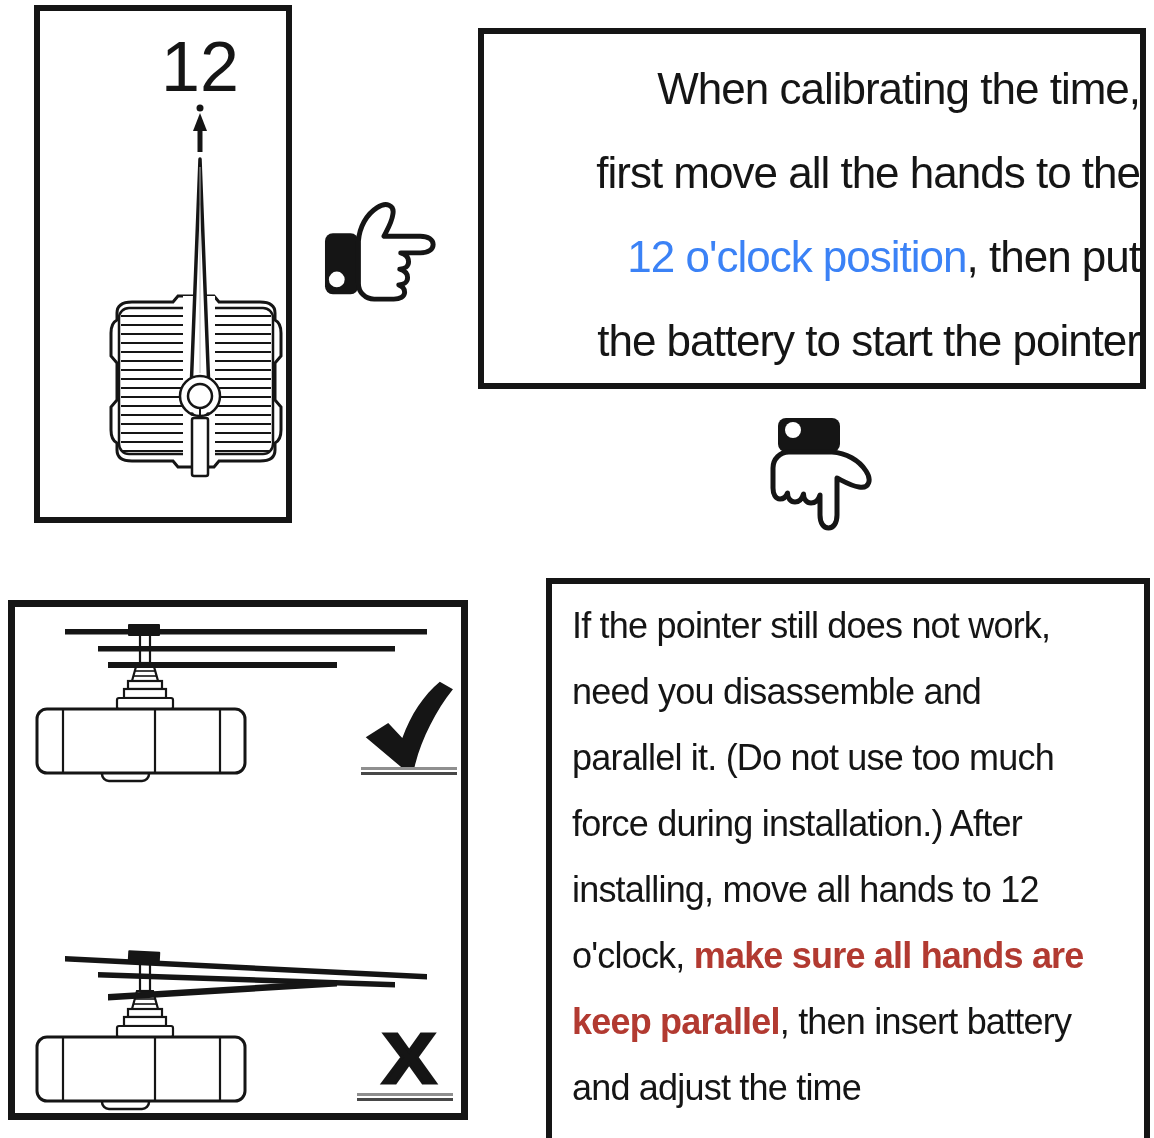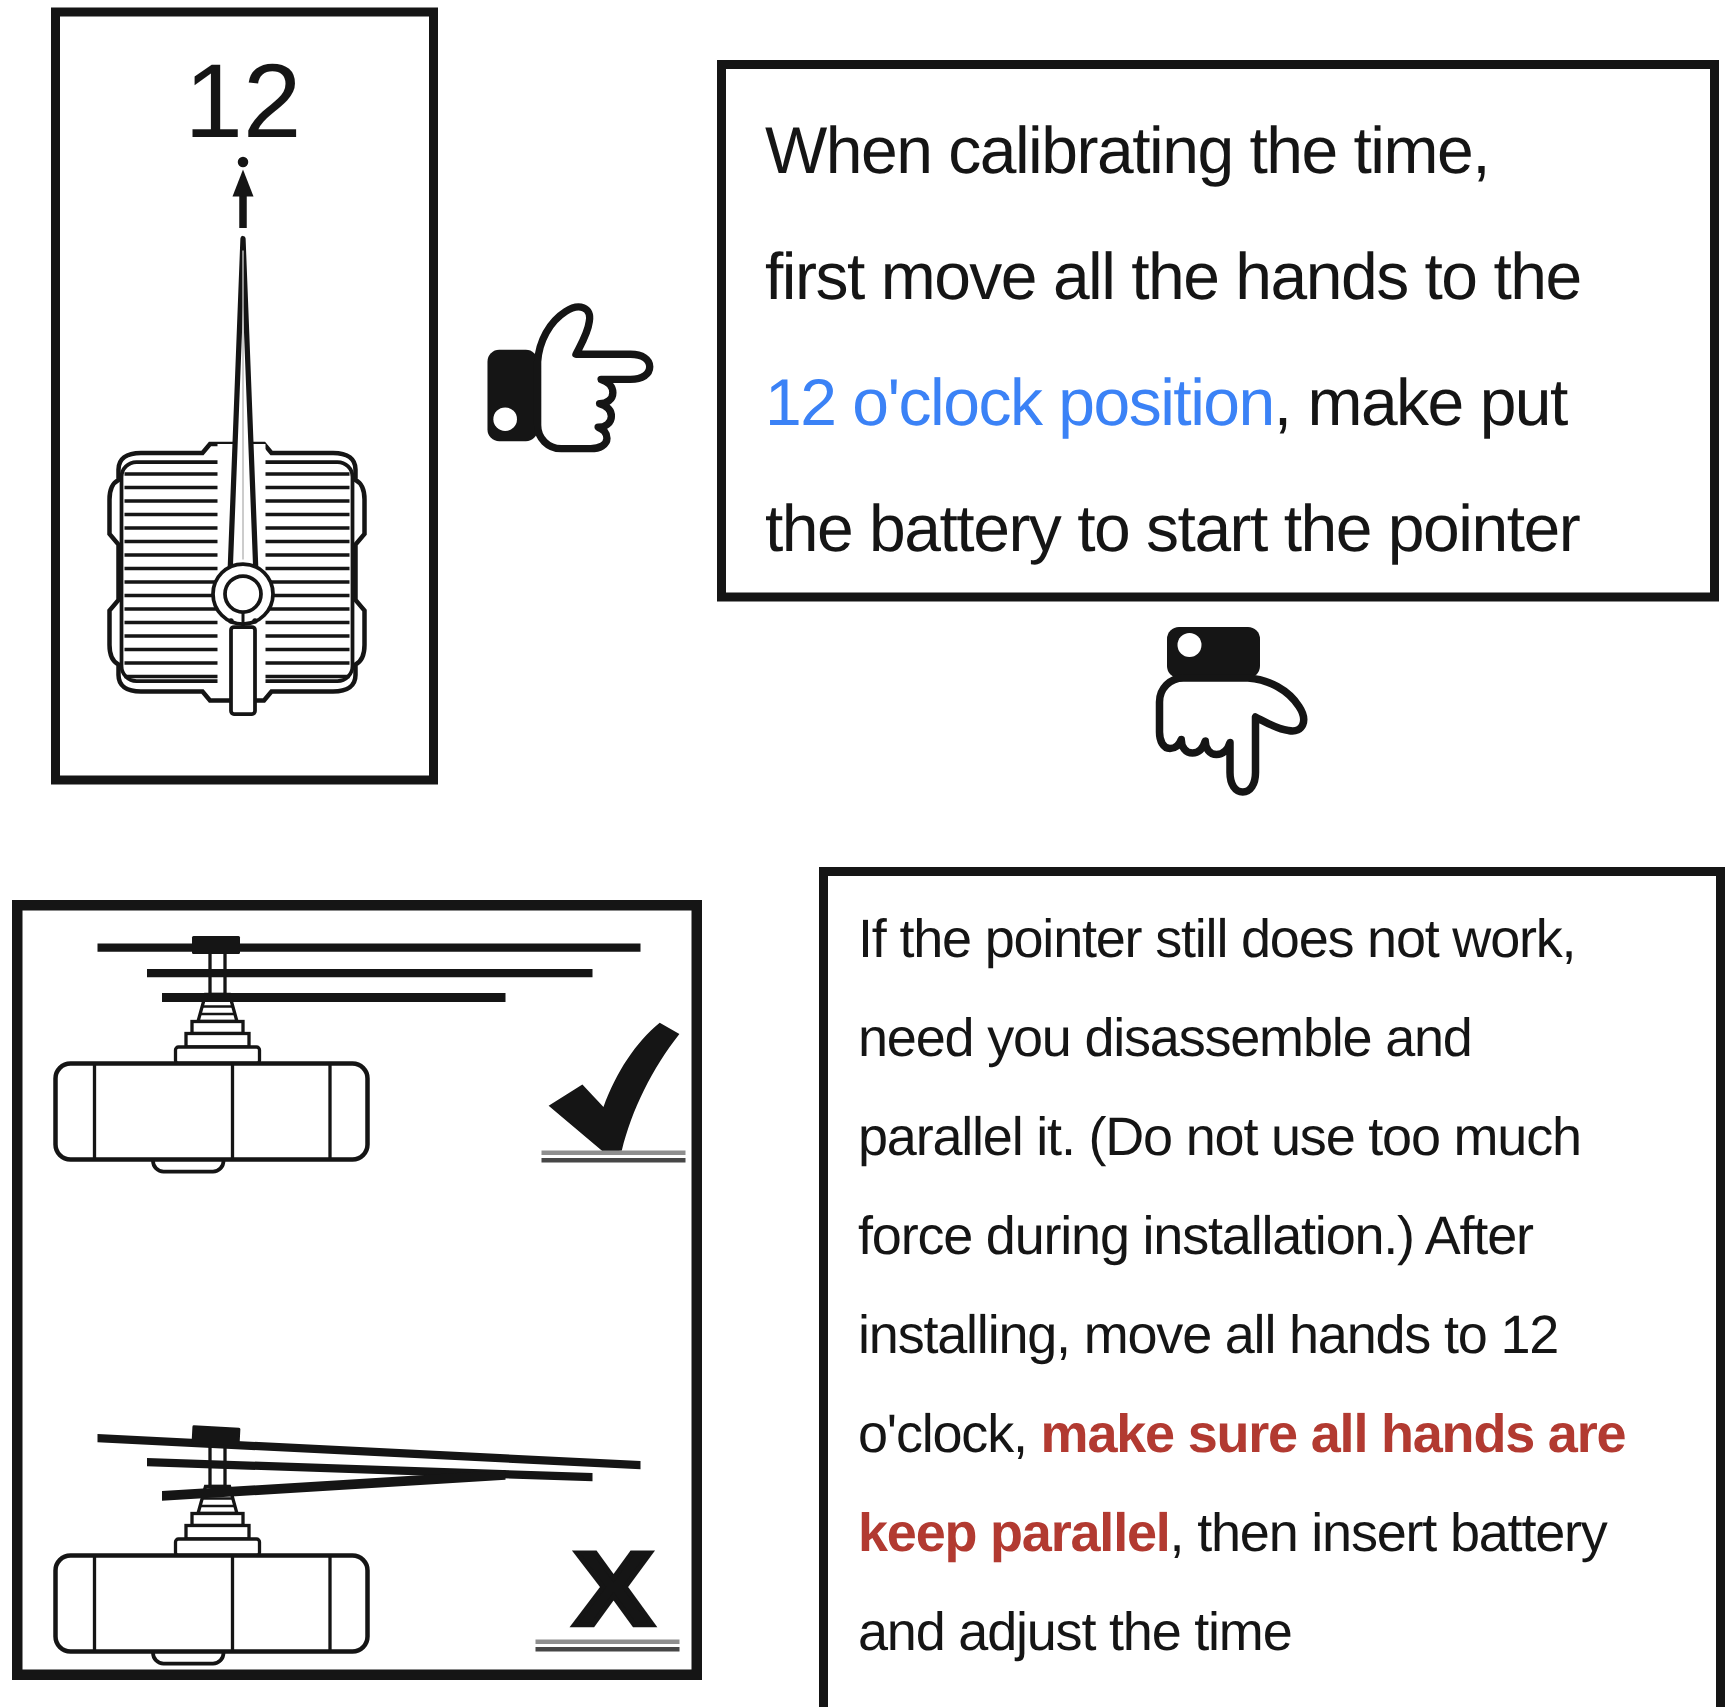--- a/index.html
+++ b/index.html
@@ -1,20 +1,20 @@
 <!DOCTYPE html>
 <html><head>
 <meta charset="utf-8">
 <style>
   html,body{margin:0;padding:0;background:#ffffff;}
   .canvas{position:relative;width:1154px;height:1138px;background:#ffffff;
           font-family:"Liberation Sans",sans-serif;color:#151515;overflow:hidden;}
   .panel{position:absolute;background:#fff;border:6px solid #151515;box-sizing:border-box;}
-  .panel-tl{left:34px;top:5px;width:258px;height:518px;}
-  .panel-tr{left:478px;top:40px;width:668px;height:361px;padding:13px 0 0 26px;}
+  .panel-tl{left:34px;top:5px;width:258px;height:518px;padding-left:38px;}
+  .panel-tr{left:478px;top:28px;width:668px;height:361px;padding:13px 0 0 26px;text-align:right;}
   .panel-bl{left:8px;top:600px;width:460px;height:520px;border-width:7px;}
   .panel-br{left:546px;top:578px;width:604px;height:635px;padding:9px 0 0 20px;}
   .t-lg{font-size:44px;line-height:84px;letter-spacing:-1px;white-space:nowrap;}
   .t-sm{font-size:36px;line-height:66px;letter-spacing:-0.8px;white-space:nowrap;}
   .red1{color:#3b82f6;}
   .red2{color:#b23a31;font-weight:bold;}
   .hand{position:absolute;}
   .hand-right{left:321px;top:188px;width:124px;height:118px;}
   .hand-down{left:760px;top:414px;width:126px;height:126px;}
   .mv{position:absolute;left:6px;width:440px;height:170px;}
@@ -87,21 +87,21 @@
     </svg>
   </div>
 
   <svg class="hand hand-right" viewBox="0 0 126 120">
     <use href="#hand-shape"></use>
   </svg>
 
   <div class="panel panel-tr">
     <div class="t-lg"><span>When calibrating the time,</span></div>
     <div class="t-lg"><span>first move all the hands to the</span></div>
-    <div class="t-lg"><span class="red1">12 o'clock position</span><span>, make put</span></div>
+    <div class="t-lg"><span class="red1">12 o'clock position</span><span>, then put</span></div>
     <div class="t-lg"><span>the battery to start the pointer</span></div>
   </div>
 
   <svg class="hand hand-down" viewBox="0 0 126 126">
     <use href="#hand-shape" transform="rotate(90 63 63)"></use>
   </svg>
 
   <div class="panel panel-bl">
 
     <svg class="mv mv-ok" viewBox="0 0 440 170">

